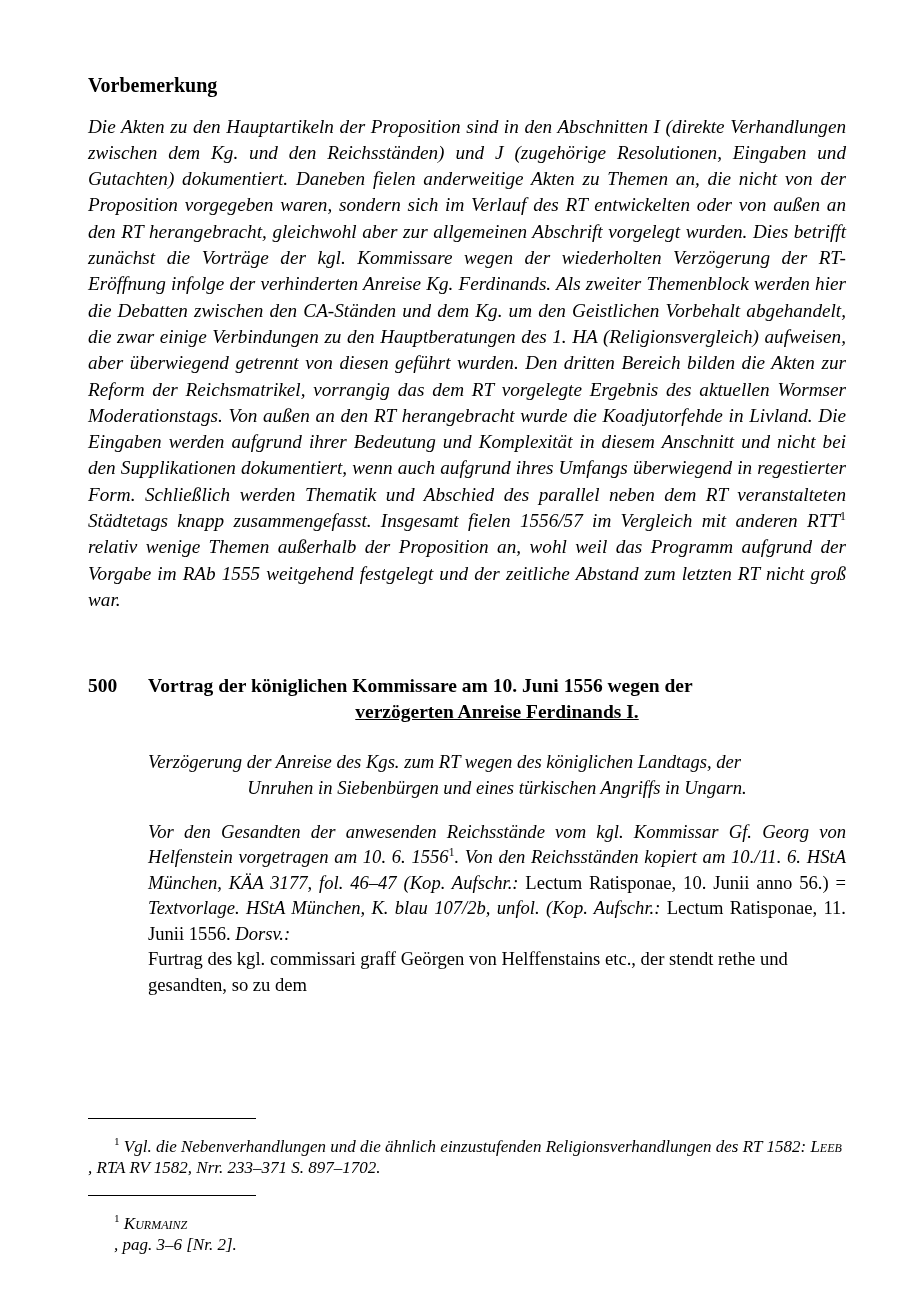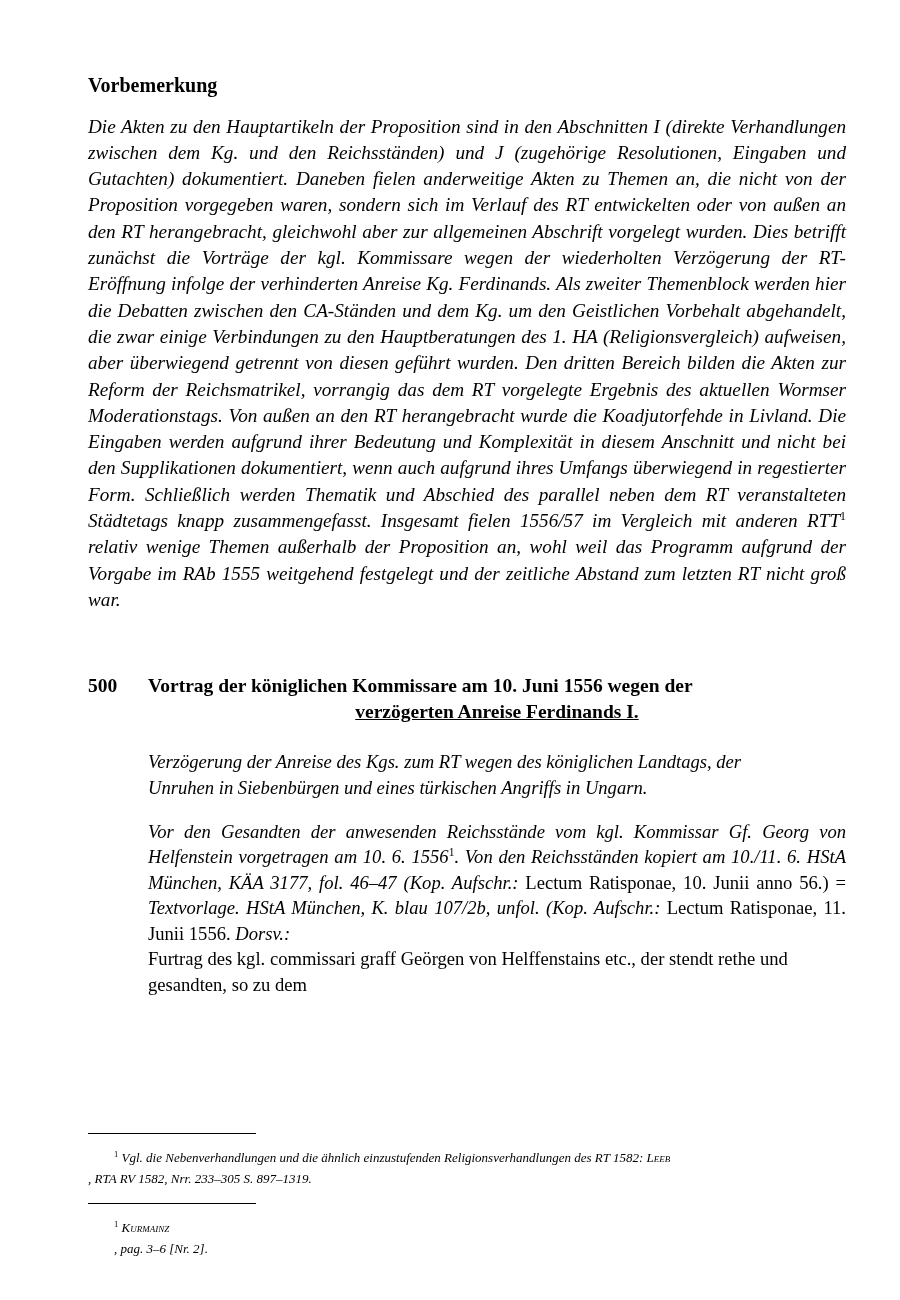--- a/index.html
+++ b/index.html
@@ -88,21 +88,21 @@
   .regest {
     margin-top: 25px;
     font-style: italic;
     font-size: 18.6px;
     line-height: 25.5px;
     text-align: justify;
     text-justify: inter-word;
   }
   .regest .lastline {
     display: block;
-    text-align: left;
+    text-align: center;
   }
   .apparatus {
     margin-top: 7px;
     font-size: 18.6px;
     line-height: 25.5px;
     text-align: justify;
     text-justify: inter-word;
   }
   .apparatus .lastline {
     display: block;
@@ -127,21 +127,21 @@
   }
   .fn-block + .fn-block { margin-top: 14px; }
   .fn-rule {
     width: 168px;
     height: 0;
     border-top: 1.1px solid #000;
     margin-bottom: 5px;
   }
   .fn-text {
     font-style: italic;
-    font-size: 13px;
+    font-size: 17px;
     line-height: 21px;
     text-align: justify;
     text-justify: inter-word;
   }
   .fn-text .lastline {
     display: block;
     text-align: left;
   }
   .fn-indent { display: inline-block; width: 26px; }
   .fn-marker {
@@ -180,21 +180,21 @@
       <p class="apparatus"><span class="it">Vor den Gesandten der anwesenden Reichsstände vom kgl. Kommissar Gf. Georg von Helfenstein vorgetragen am 10. 6. 1556</span><sup class="fn">1</sup><span class="it">. Von den Reichsständen kopiert am 10./11. 6. HStA München, KÄA 3177, fol. 46–47 (Kop. Aufschr.: </span><span class="rm">Lectum Ratisponae, 10. Junii anno 56.)</span><span class="rm"> = </span><span class="it">Textvorlage. HStA München, K. blau 107/2b, unfol. (Kop. Aufschr.: </span><span class="rm">Lectum Ratisponae, 11. Junii 1556. </span><span class="it">Dorsv.: </span><span class="rm lastline">Furtrag des kgl. commissari graff Geörgen von Helffenstains etc., der stendt rethe und gesandten, so zu dem</span></p>
 
     </div>
 
   </div>
 
   <div class="footnotes">
 
     <div class="fn-block">
       <div class="fn-rule"></div>
-      <p class="fn-text"><span class="fn-indent"></span><sup class="fn-marker">1</sup> <span>Vgl. die Nebenverhandlungen und die ähnlich einzustufenden Religionsverhandlungen des RT 1582: </span><span class="smallcaps">Leeb</span><span class="lastline">, RTA RV 1582, Nrr. 233–305 S. 897–1319.</span></p>
+      <p class="fn-text"><span class="fn-indent"></span><sup class="fn-marker">1</sup> <span>Vgl. die Nebenverhandlungen und die ähnlich einzustufenden Religionsverhandlungen des RT 1582: </span><span class="smallcaps">Leeb</span><span class="lastline">, RTA RV 1582, Nrr. 233–371 S. 897–1702.</span></p>
     </div>
 
     <div class="fn-block fn-block-second">
       <div class="fn-rule"></div>
       <p class="fn-text"><sup class="fn-marker">1</sup> <span class="smallcaps">Kurmainz</span><span class="lastline">, pag. 3–6 [Nr. 2].</span></p>
     </div>
 
   </div>
 
 </div>

